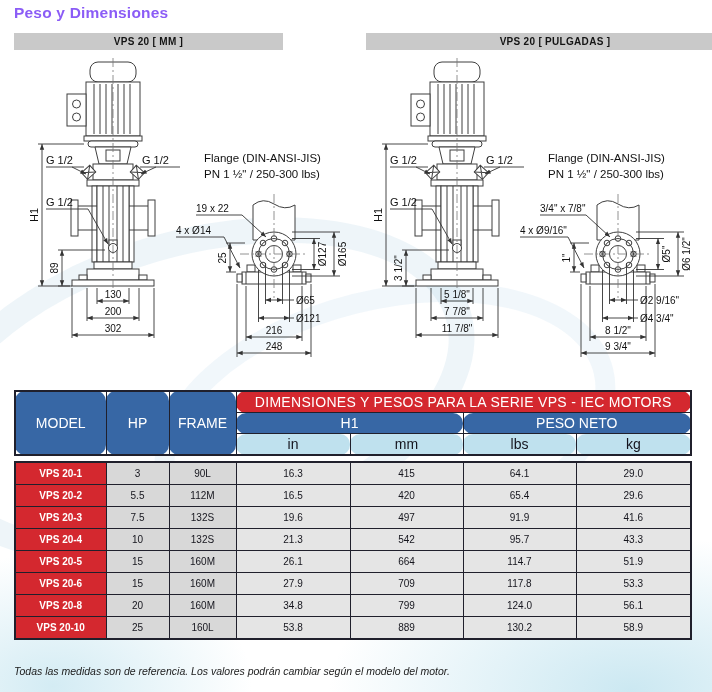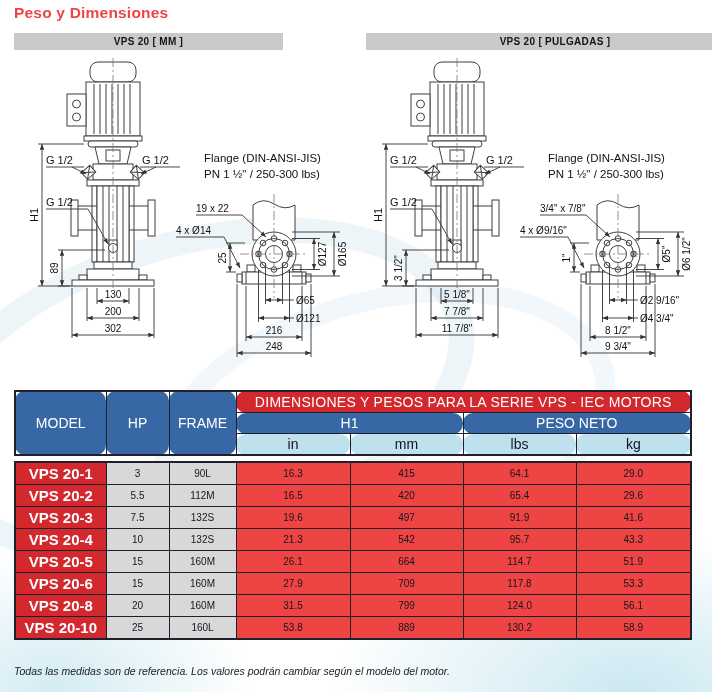--- a/index.html
+++ b/index.html
@@ -5,21 +5,21 @@
   html,body{margin:0;padding:0;background:#fff;}
   .page{position:relative;width:712px;height:692px;background:#ffffff;overflow:hidden;
         font-family:"Liberation Sans",sans-serif;}
   
   .sw{position:absolute;pointer-events:none;}
   .sw1{left:-90px;top:230px;width:520px;height:270px;border:26px solid rgba(120,180,212,.13);border-radius:50%;transform:rotate(-16deg);}
   .sw2{left:150px;top:290px;width:430px;height:230px;border:20px solid rgba(120,180,212,.10);border-radius:50%;transform:rotate(-14deg);}
   .sw3{right:-60px;bottom:-40px;width:470px;height:210px;background:radial-gradient(ellipse at 70% 80%, rgba(120,195,220,.38), rgba(120,195,220,0) 65%);}
   .sw4{left:-40px;bottom:-30px;width:310px;height:180px;background:radial-gradient(ellipse at 30% 80%, rgba(120,195,220,.32), rgba(120,195,220,0) 65%);}
 
-  .title{position:absolute;left:14px;top:4px;margin:0;font-size:15.5px;font-weight:bold;color:#ef4444;letter-spacing:.2px;text-align:center;}
+  .title{position:absolute;left:14px;top:4px;margin:0;font-size:15.5px;font-weight:bold;color:#8b5cf6;letter-spacing:.2px;text-align:center;}
   .bar{position:absolute;top:33px;height:17px;background:#c9c9c9;color:#141414;font-size:10px;font-weight:bold;
        display:flex;align-items:center;justify-content:center;letter-spacing:.3px;}
   .bar-mm{left:14px;width:269px;}
   .bar-in{left:366px;width:378px;}
 
   svg.diagram{position:absolute;top:54px;}
   #dgm-mm{left:8px;}
   #dgm-in{left:352px;}
   svg text{fill:#111;font-family:"Liberation Sans",sans-serif;}
   .t10{font-size:10px;} .t11{font-size:11px;} .t12{font-size:11.5px;}
@@ -31,23 +31,23 @@
   .tablewrap{position:absolute;left:14px;top:390px;width:678px;}
   table{border-collapse:collapse;table-layout:fixed;width:676px;}
   table.head,table.bodytbl{border:2px solid #20202c;}
   th,td{border:1px solid #20202c;padding:0;text-align:center;vertical-align:middle;overflow:hidden;}
   th{height:20px;font-size:14px;font-weight:normal;border-radius:10px;}
   .blue{background:#3767a5;color:#ffffff;}
   .red{background:#d4282f;color:#ffffff;letter-spacing:.3px;}
   .cyan{background:#bfe1ee;color:#14141e;}
   table.bodytbl{margin-top:5px;}
   td{height:21px;font-size:10px;color:#15151d;}
-  td.model{background:#d4282f;color:#fff;font-weight:bold;font-size:15px;margin-left:35px;}
+  td.model{background:#d4282f;color:#fff;font-weight:bold;font-size:10px;margin-left:35px;}
   td.gray{background:#d8d8d8;}
-  td.lav{background:#ef4444;margin-left:40px;}
+  td.lav{background:#e5e5e5;margin-left:40px;}
   .footnote{position:absolute;left:14px;top:665px;font-size:10.5px;font-style:italic;color:#1b1b1b;}
 </style>
 </head>
 <body>
 
 <div class="page">
 
   <div class="sw sw1"></div>
   <div class="sw sw2"></div>
   <div class="sw sw3"></div>
@@ -403,21 +403,21 @@
         <td class="gray">160M</td>
         <td class="lav">27.9</td>
         <td class="lav">709</td>
         <td class="lav">117.8</td>
         <td class="lav">53.3</td>
       </tr>
       <tr>
         <td class="model">VPS 20-8</td>
         <td class="gray">20</td>
         <td class="gray">160M</td>
-        <td class="lav">31.5</td>
+        <td class="lav">34.8</td>
         <td class="lav">799</td>
         <td class="lav">124.0</td>
         <td class="lav">56.1</td>
       </tr>
       <tr>
         <td class="model">VPS 20-10</td>
         <td class="gray">25</td>
         <td class="gray">160L</td>
         <td class="lav">53.8</td>
         <td class="lav">889</td>

